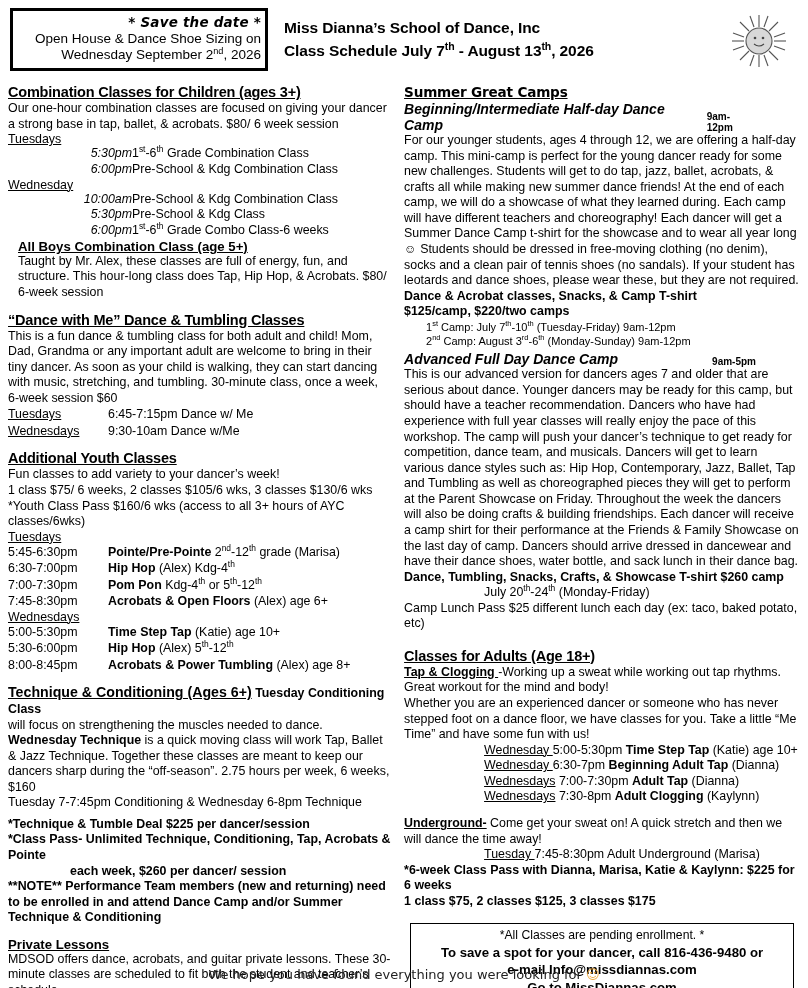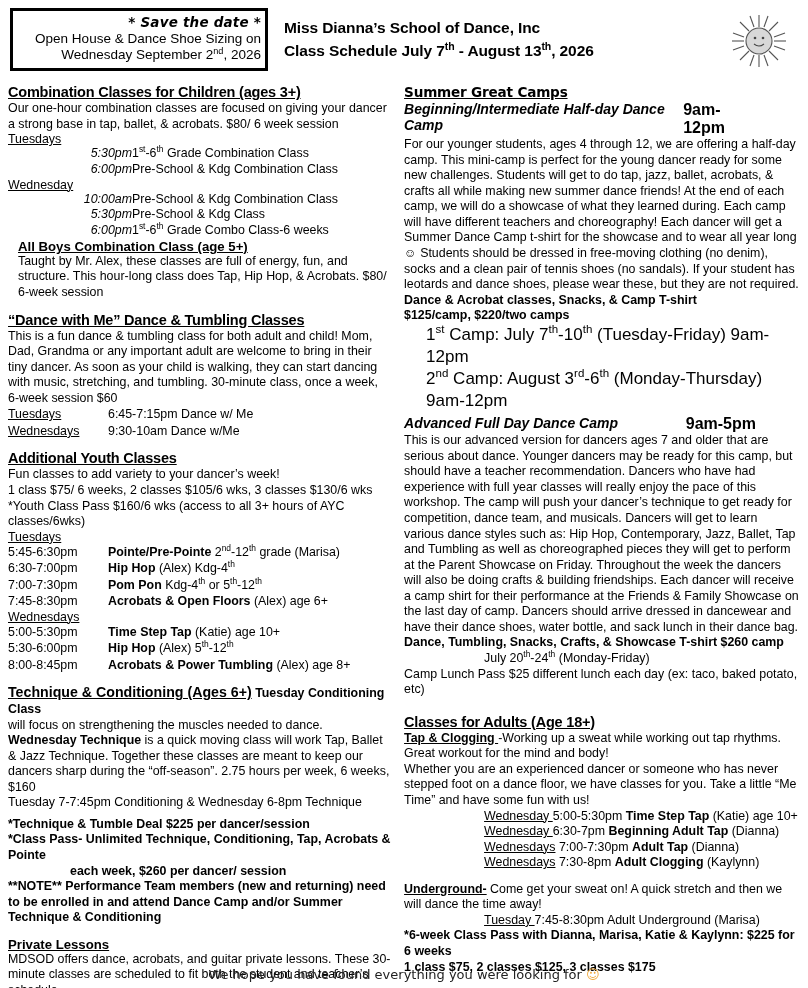--- a/index.html
+++ b/index.html
@@ -132,35 +132,35 @@
   .sched.ind .t { width: 68px; }
 
   .sched2 {
     display: flex;
     font-size: 12.4px;
     line-height: 1.33;
   }
   .sched2 .t { width: 100px; flex: none; }
 
   .camp-line {
-    font-size: 17px;
+    font-size: 11px;
     line-height: 1.3;
     padding-left: 22px;
   }
   .indent-1 { padding-left: 10px; }
   .indent-3 { padding-left: 62px; }
   .indent-4 { padding-left: 80px; }
 
   .title-row {
     display: flex;
     justify-content: space-between;
-    align-items: flex-start;
+    align-items: flex-end;
   }
   .title-row .time {
-    font-size: 16px;
+    font-size: 10px;
     font-weight: bold;
     font-style: normal;
     padding-right: 44px;
   }
 
   
   .contact-box {
     border: 1.5px solid #000;
     margin: 14px 6px 0 6px;
     padding: 3px 6px 6px 6px;
@@ -357,21 +357,21 @@
           <span class="h2-italic">Beginning/Intermediate Half-day Dance Camp</span>
           <span class="time">9am-12pm</span>
         </div>
 
         <div class="p"><span>For our younger students, ages 4 through 12, we are offering a half-day camp. This mini-camp is perfect for the young dancer ready for some new challenges. Students will get to do tap, jazz, ballet, acrobats, &amp; crafts all while making new summer dance friends! At the end of each camp, we will do a showcase of what they learned during. Each camp will have different teachers and choreography! Each dancer will get a Summer Dance Camp t-shirt for the showcase and to wear all year long </span><span>☺</span><span> Students should be dressed in free-moving clothing (no denim), socks and a clean pair of tennis shoes (no sandals). If your student has leotards and dance shoes, please wear these, but they are not required.</span></div>
         <div class="p b"> Dance &amp; Acrobat classes, Snacks, &amp; Camp T-shirt</div>
         <div class="p b">$125/camp, $220/two camps</div>
 
         <div class="camp-line"><span>1</span><sup>st</sup><span> Camp: July 7</span><sup>th</sup><span>-10</span><sup>th</sup><span> (Tuesday-Friday) 9am-12pm</span></div>
 
-        <div class="camp-line"><span>2</span><sup>nd</sup><span> Camp: August 3</span><sup>rd</sup><span>-6</span><sup>th</sup><span> (Monday-Thursday) 9am-12pm</span></div>
+        <div class="camp-line"><span>2</span><sup>nd</sup><span> Camp: August 3</span><sup>rd</sup><span>-6</span><sup>th</sup><span> (Monday-Sunday) 9am-12pm</span></div>
 
         <div class="title-row" style="margin-top:3px">
           <span class="h2-italic">Advanced Full Day Dance Camp</span>
           <span class="time">9am-5pm</span>
         </div>
 
         <div class="p"> This is our advanced version for dancers ages 7 and older that are serious about dance. Younger dancers may be ready for this camp, but should have a teacher recommendation. Dancers who have had experience with full year classes will really enjoy the pace of this workshop. The camp will push your dancer’s technique to get ready for competition, dance team, and musicals. Dancers will get to learn various dance styles such as: Hip Hop, Contemporary, Jazz, Ballet, Tap and Tumbling as well as choreographed pieces they will get to perform at the Parent Showcase on Friday. Throughout the week the dancers will also be doing crafts &amp; building friendships. Each dancer will receive a camp shirt for their performance at the Friends &amp; Family Showcase on the last day of camp. Dancers should arrive dressed in dancewear and have their dance shoes, water bottle, and sack lunch in their dance bag.</div>
         <div class="p b">Dance, Tumbling, Snacks, Crafts, &amp; Showcase T-shirt $260 camp</div>
 
         <div class="p indent-4"><span>July 20</span><sup>th</sup><span>-24</span><sup>th</sup><span> (Monday-Friday)</span></div>

